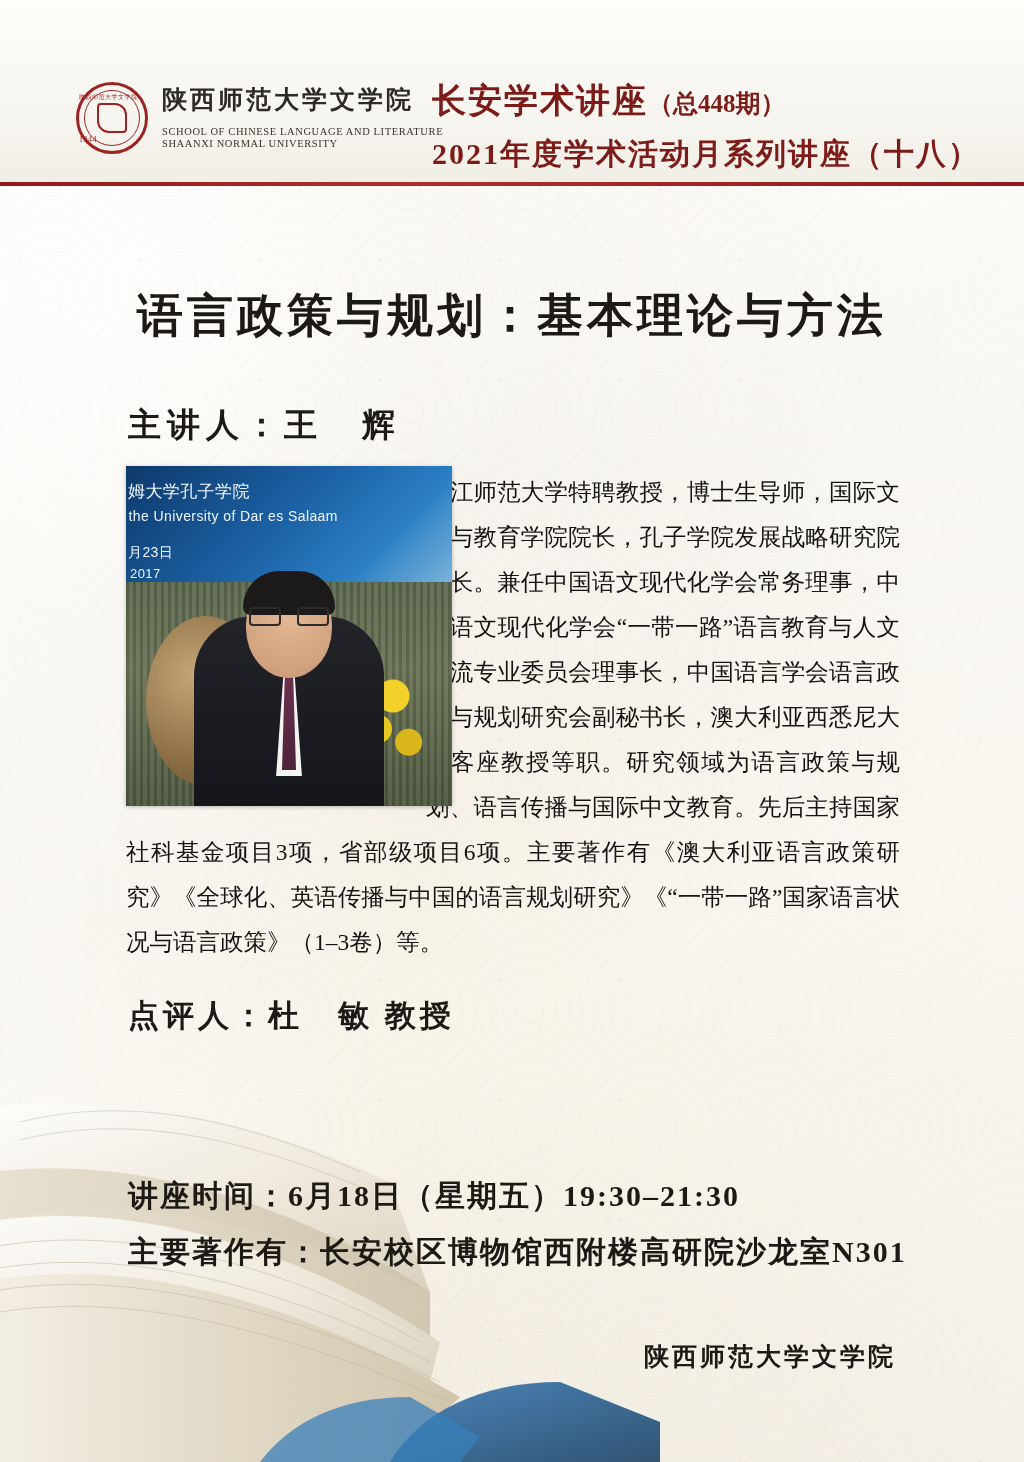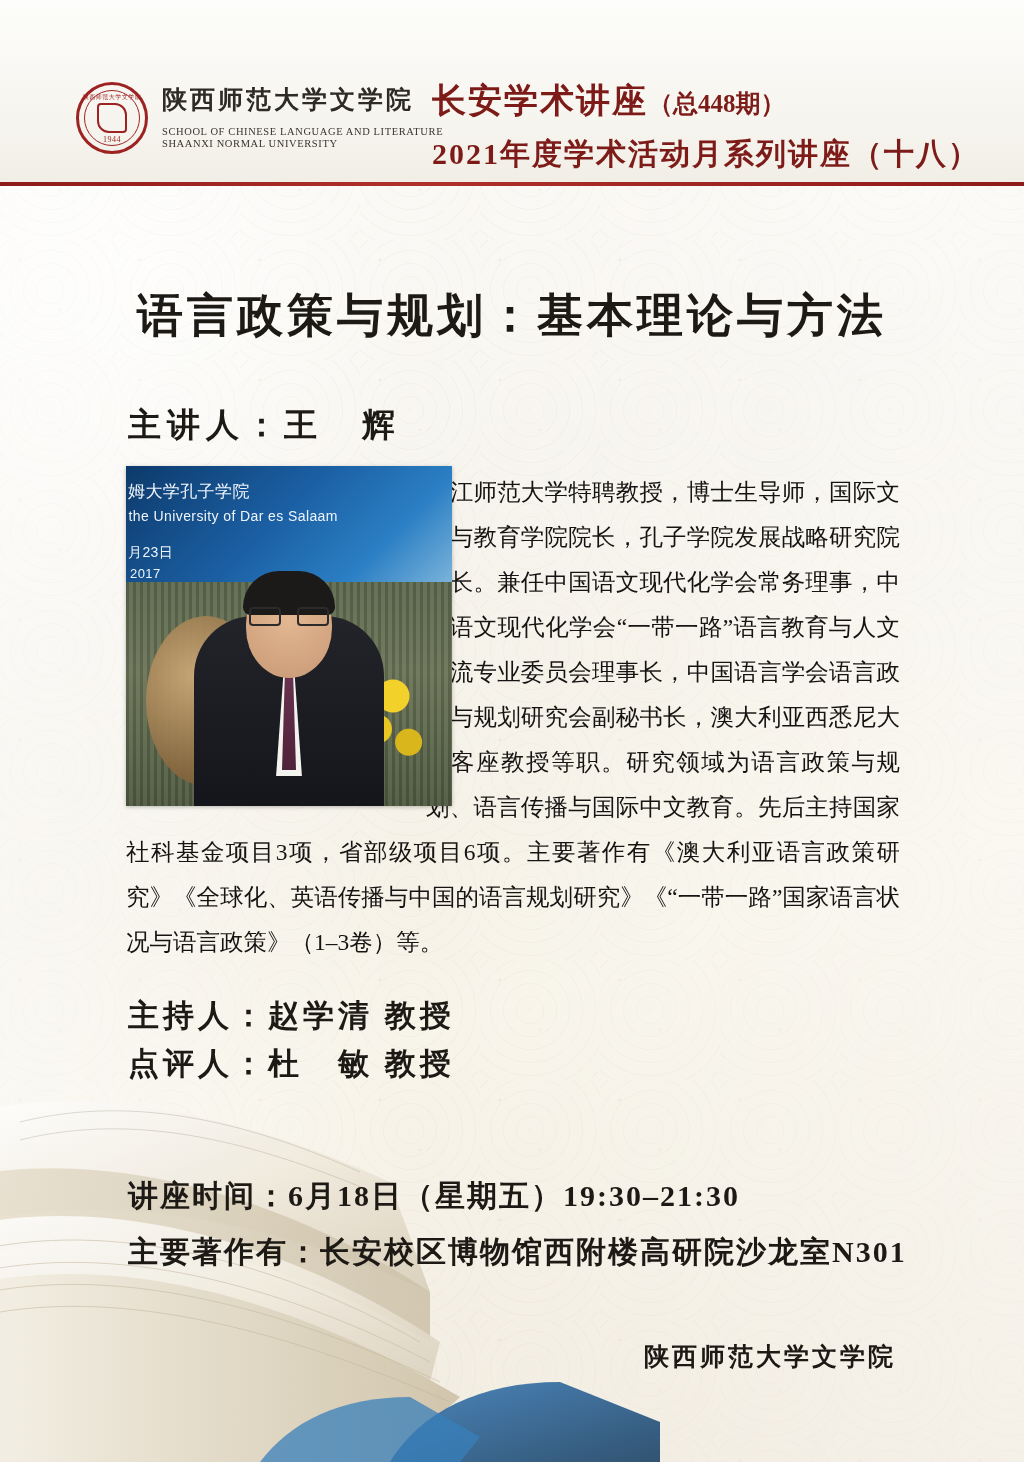--- a/index.html
+++ b/index.html
@@ -80,21 +80,21 @@
   .seal:after {
     content: "";
     position: absolute;
     inset: 5px;
     border: 1px solid #9d2222;
     border-radius: 50%;
   }
   .seal .seal-top, .seal .seal-bottom {
     position: absolute;
     left: 0; right: 0;
-    text-align: center;
+    text-align: left;
     font-size: 6px;
     letter-spacing: .5px;
   }
   .seal .seal-top { top: 8px; }
   .seal .seal-bottom { bottom: 7px; font-size: 8px; }
   .seal .seal-core {
     position: absolute;
     left: 50%; top: 50%;
     transform: translate(-50%,-50%);
     width: 26px; height: 26px;
@@ -404,21 +404,20 @@
         <i></i>
         <i></i>
       </div>
     <div class="ph-cap1">姆大学孔子学院</div>
     <div class="ph-cap2">t the University of Dar es Salaam</div>
     <div class="ph-cap3">月23日</div>
     <div class="ph-cap4">2017</div>
   </div>
 
   <div class="roles">
-    <div>主持人：赵学清 教授</div>
     <div>点评人：杜　敏 教授</div>
   </div>
 
   <div class="when-where">
     <div>讲座时间：6月18日（星期五）19:30–21:30</div>
     <div>主要著作有：长安校区博物馆西附楼高研院沙龙室N301</div>
   </div>
 
   <div class="footer-org">陕西师范大学文学院</div>
 </div>

